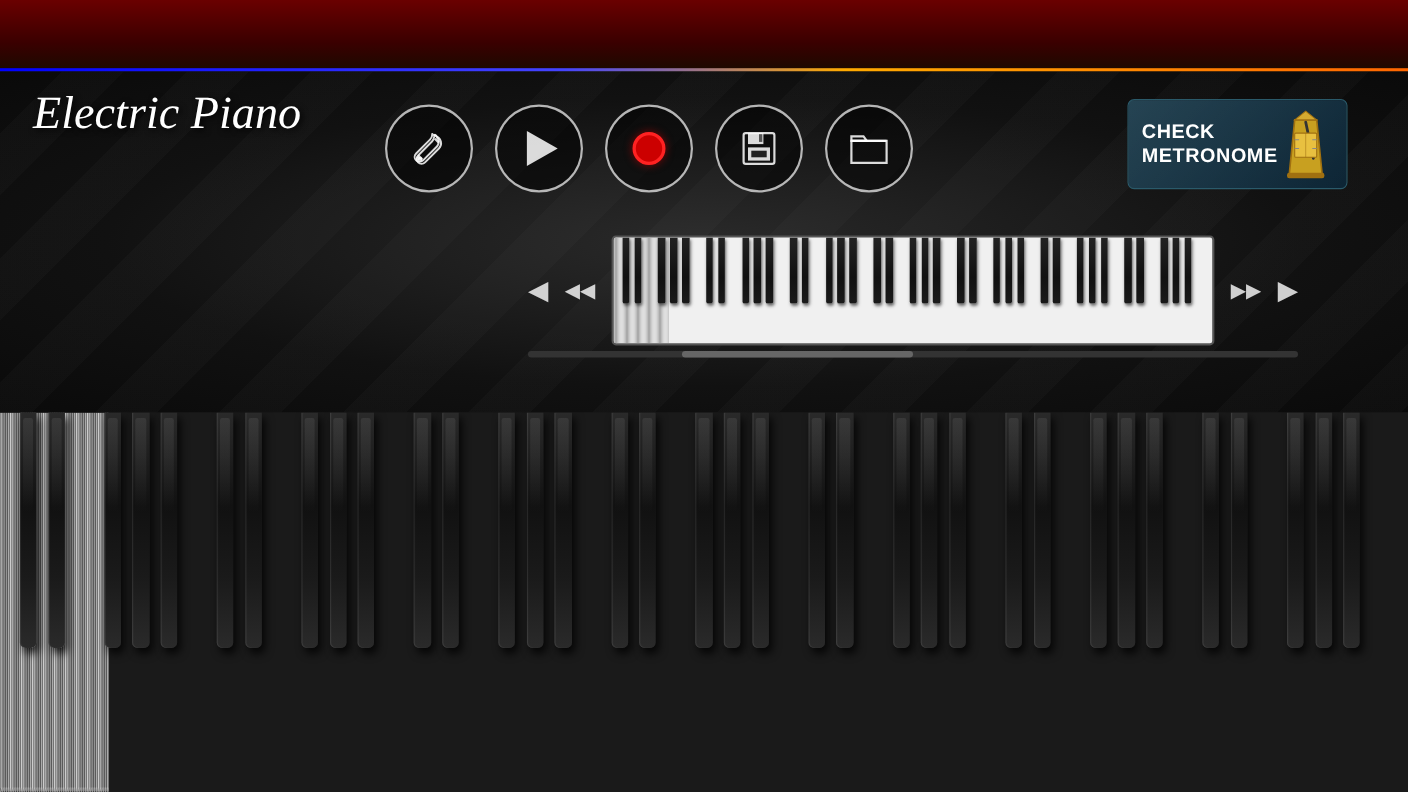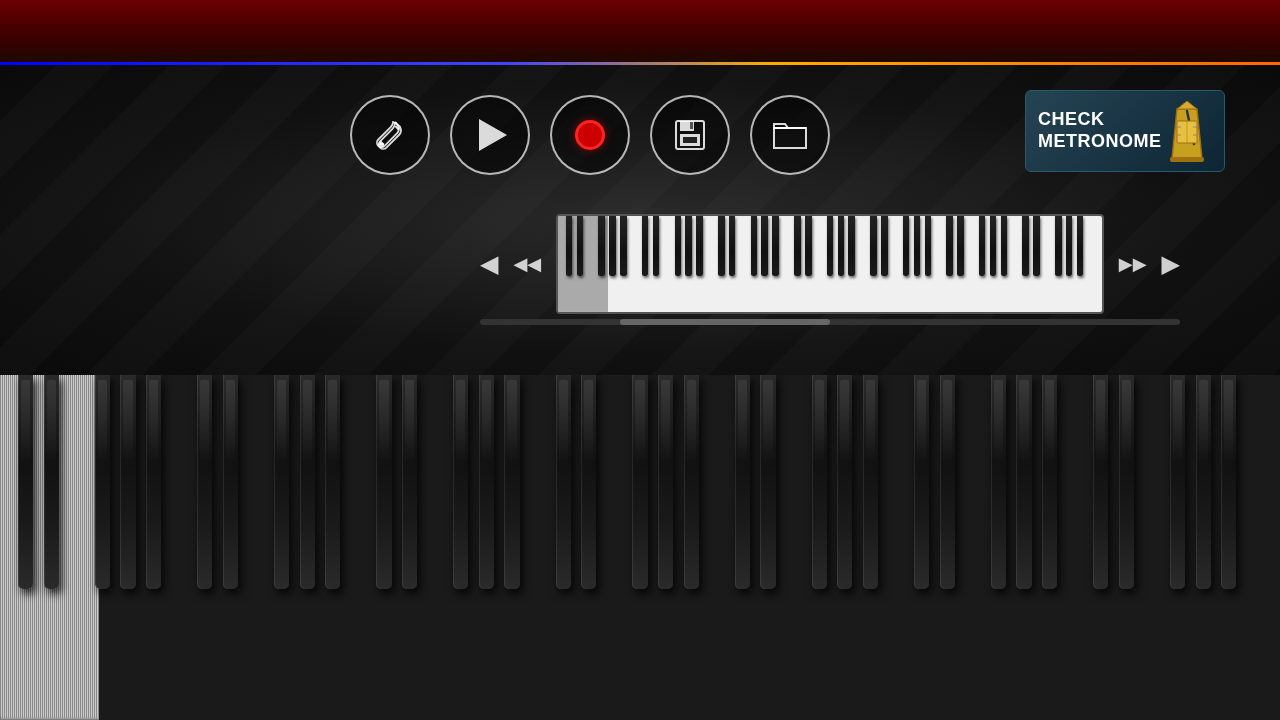--- a/index.html
+++ b/index.html
@@ -268,20 +268,25 @@
   </style>
 </head>
 <body>
 
 <div class="top-bar">
   <div class="top-bar-line"></div>
 </div>
 
 <div class="main-panel">
 
+  <div class="logo">
+    <div class="logo-text">
+      <span style="display:block; font-size:42px; font-family:'Brush Script MT',cursive; font-style:italic; color:white; text-shadow:2px 2px 6px rgba(0,0,0,0.9);">Electric Piano</span>
+    </div>
+  </div>
 
   <div class="controls-row">
 
     <div class="ctrl-btn" title="Settings">
       <svg class="icon-wrench" viewBox="0 0 40 40" fill="none">
         <g stroke="rgba(255,255,255,0.85)" stroke-width="2.5" fill="none">
           <path d="M28 8 C32 10 34 16 30 20 L16 34 C14 36 11 36 9 34 C7 32 7 29 9 27 L23 13 C27 9 24 3 28 8Z" stroke-width="2"></path>
           <line x1="9" y1="27" x2="13" y2="31"></line>
           <circle cx="11" cy="31" r="2.5" fill="rgba(255,255,255,0.85)" stroke="none"></circle>
           <line x1="26" y1="10" x2="30" y2="14"></line>

